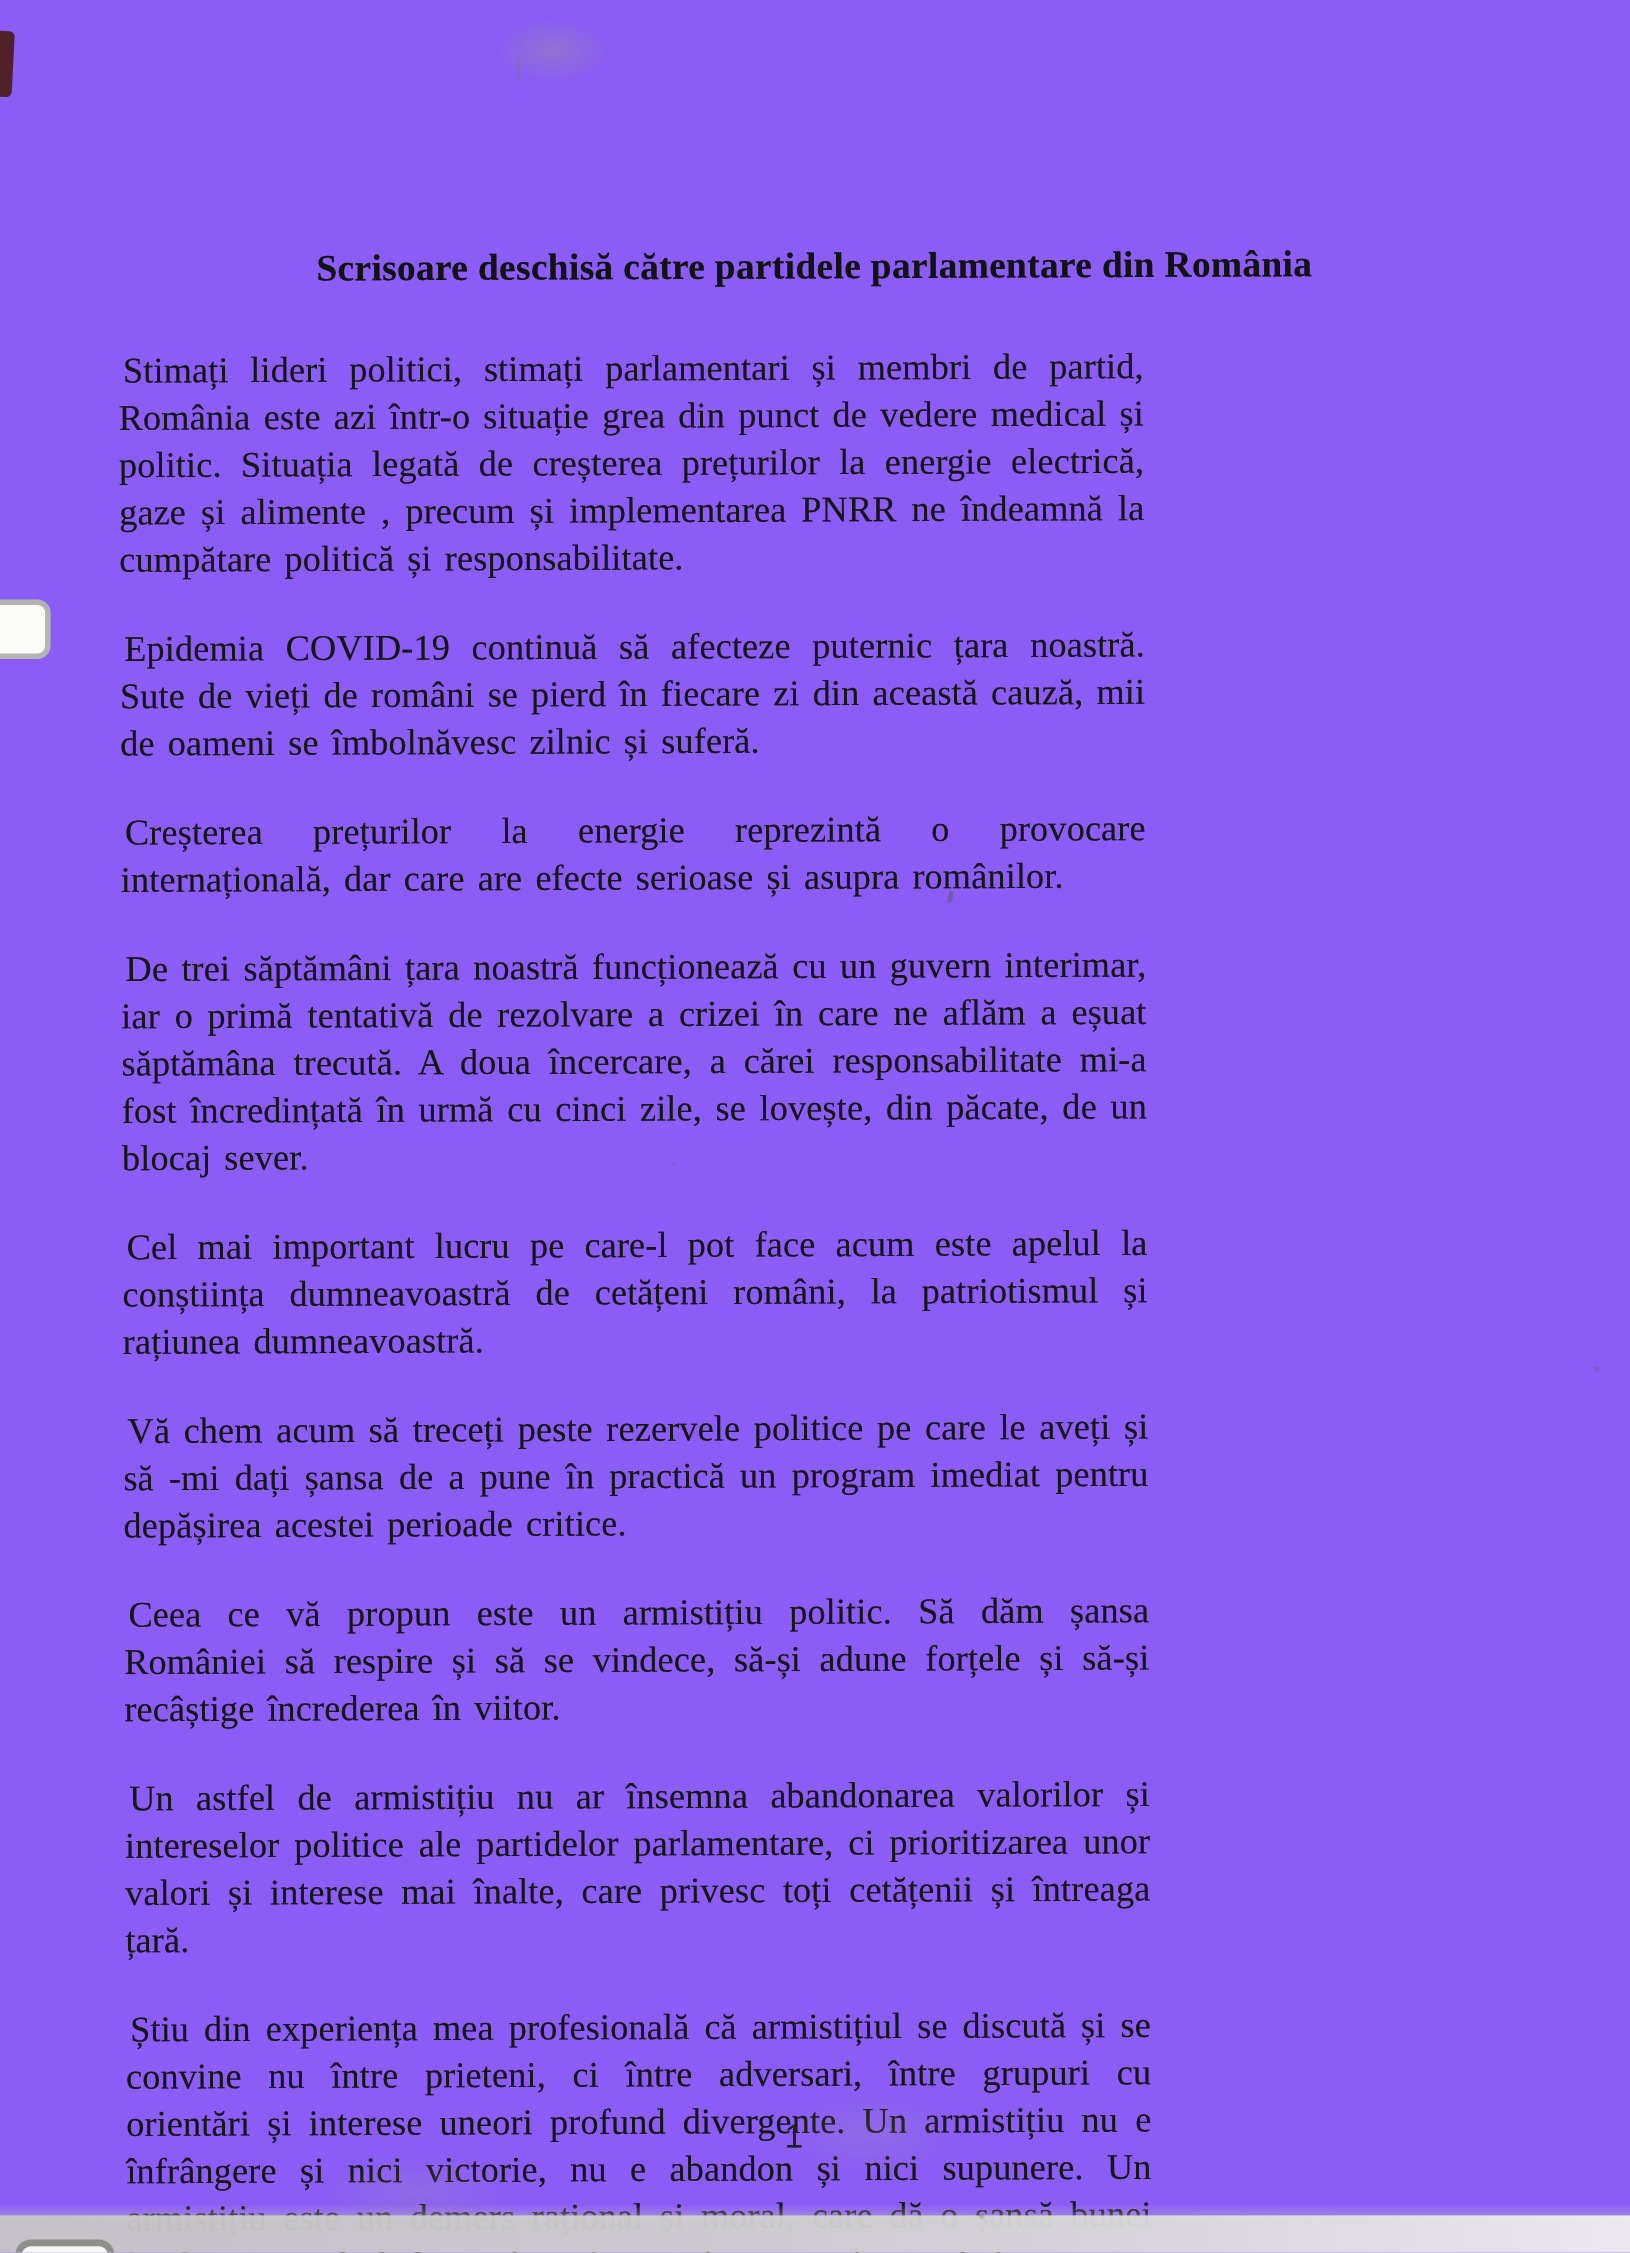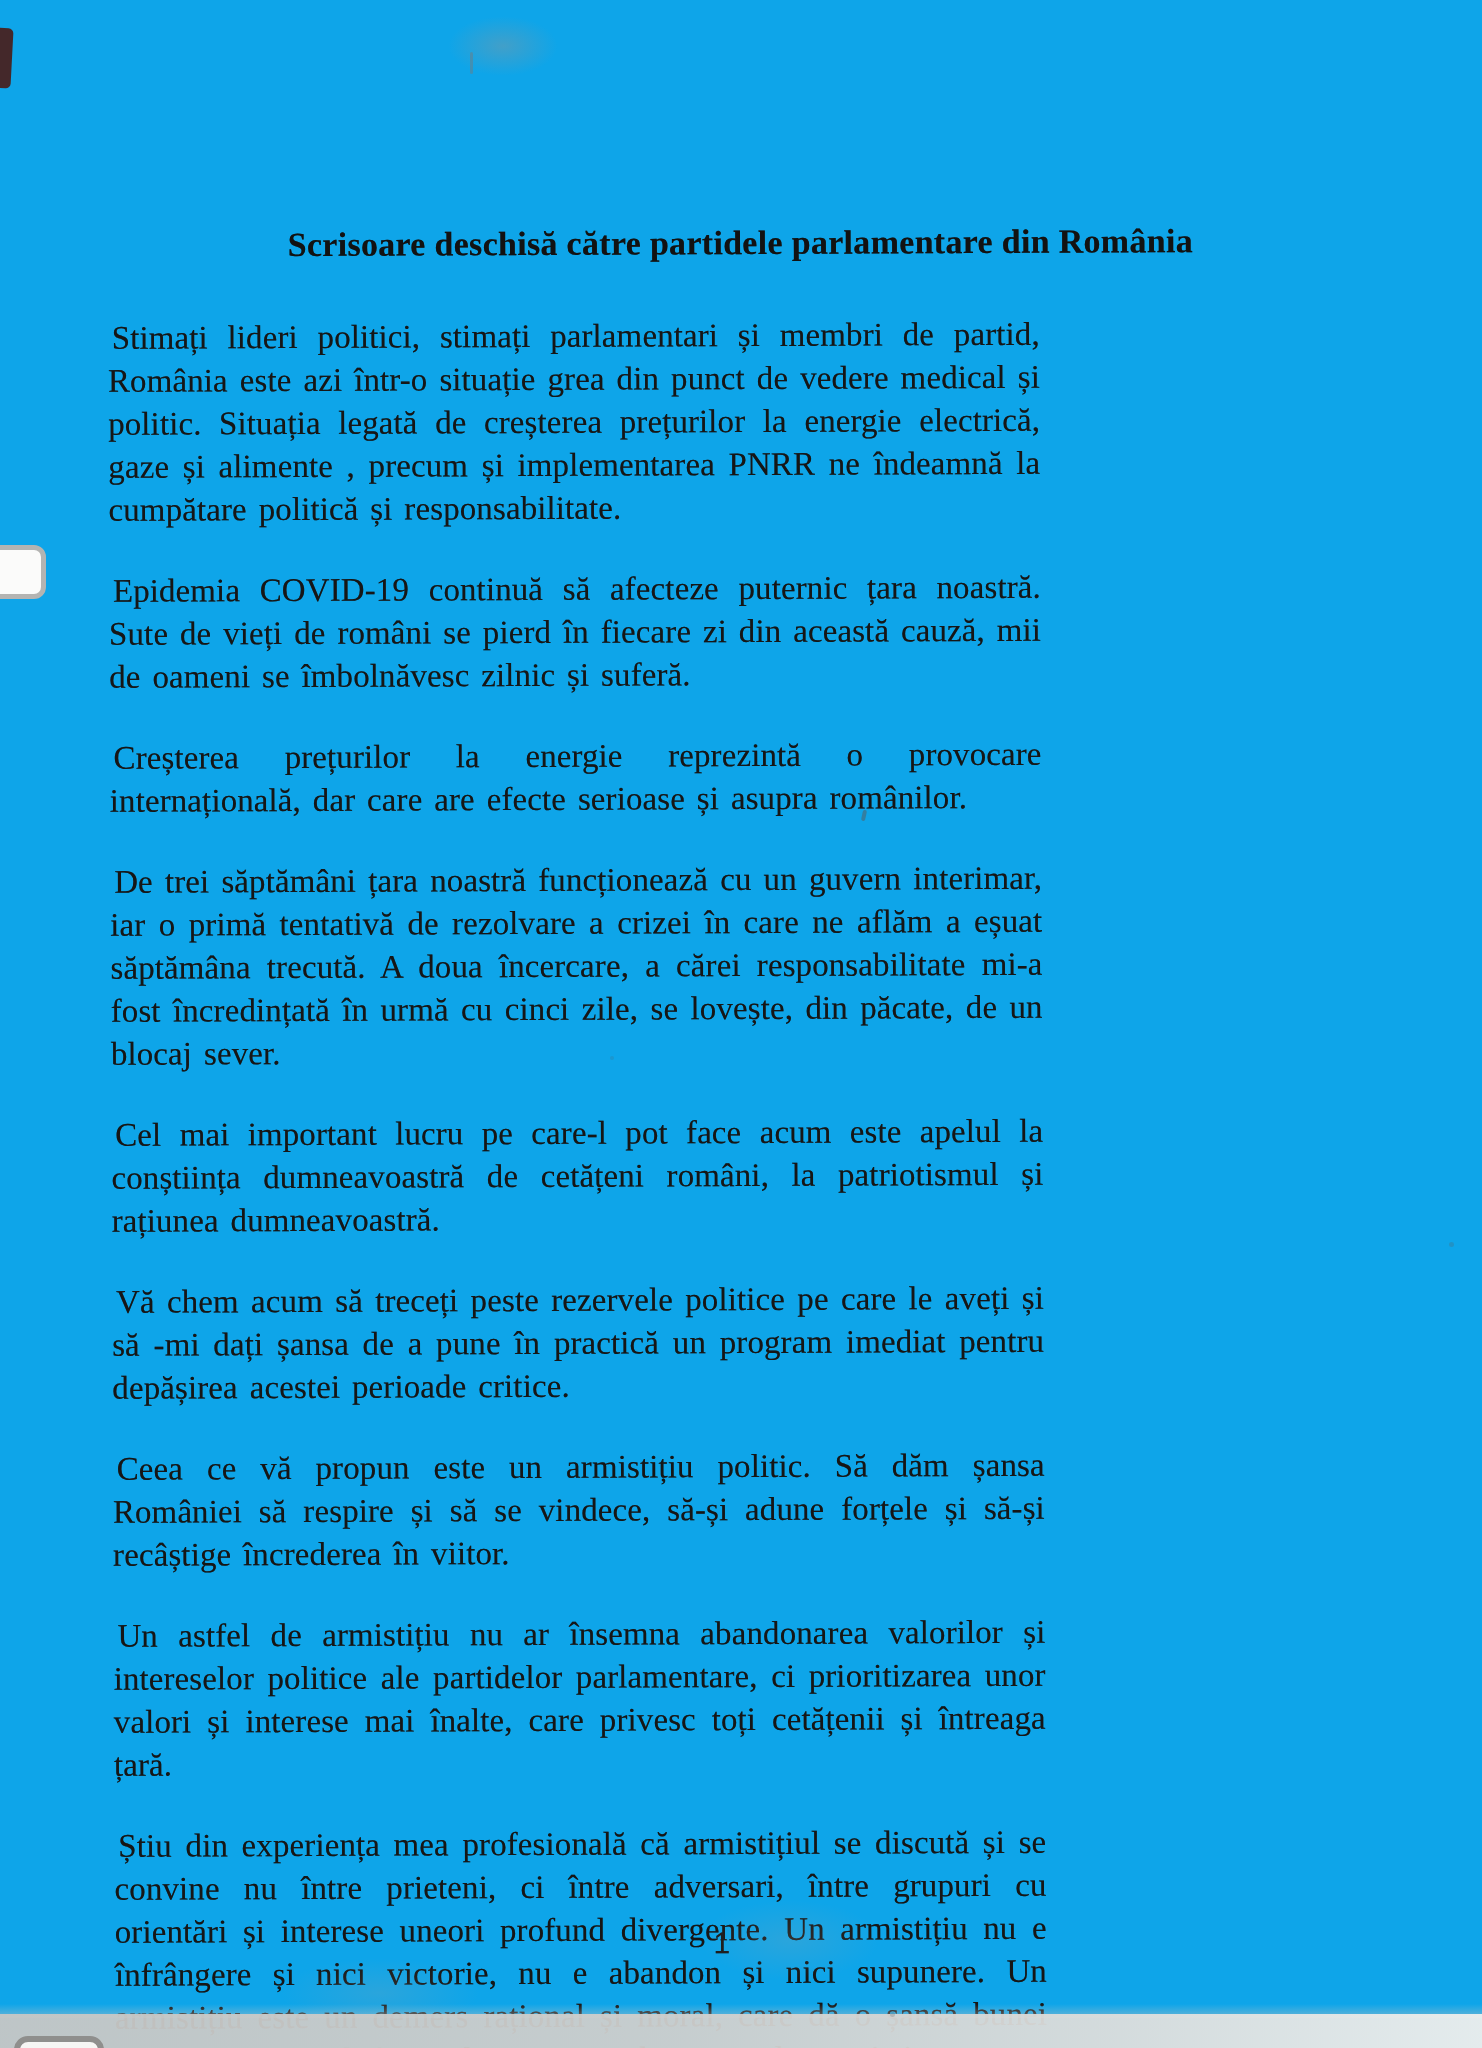--- a/index.html
+++ b/index.html
@@ -7,21 +7,21 @@
     padding: 0;
     width: 1482px;
     height: 2048px;
     background: #f4f4f2;
     overflow: hidden;
   }
   .page {
     position: relative;
     width: 1482px;
     height: 2048px;
-    background: #0ea5e9;
+    background: #8b5cf6;
     overflow: hidden;
     font-family: "Liberation Serif", serif;
     color: #161616;
   }
   .scan-content {
     position: absolute;
     left: 0; top: 0;
     width: 100%; height: 100%;
     transform: rotate(-0.25deg);
     transform-origin: 300px 400px;

